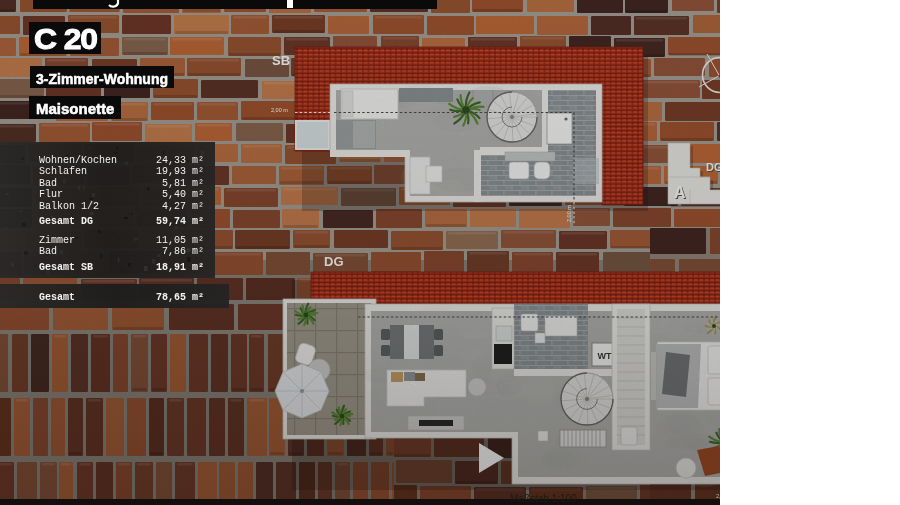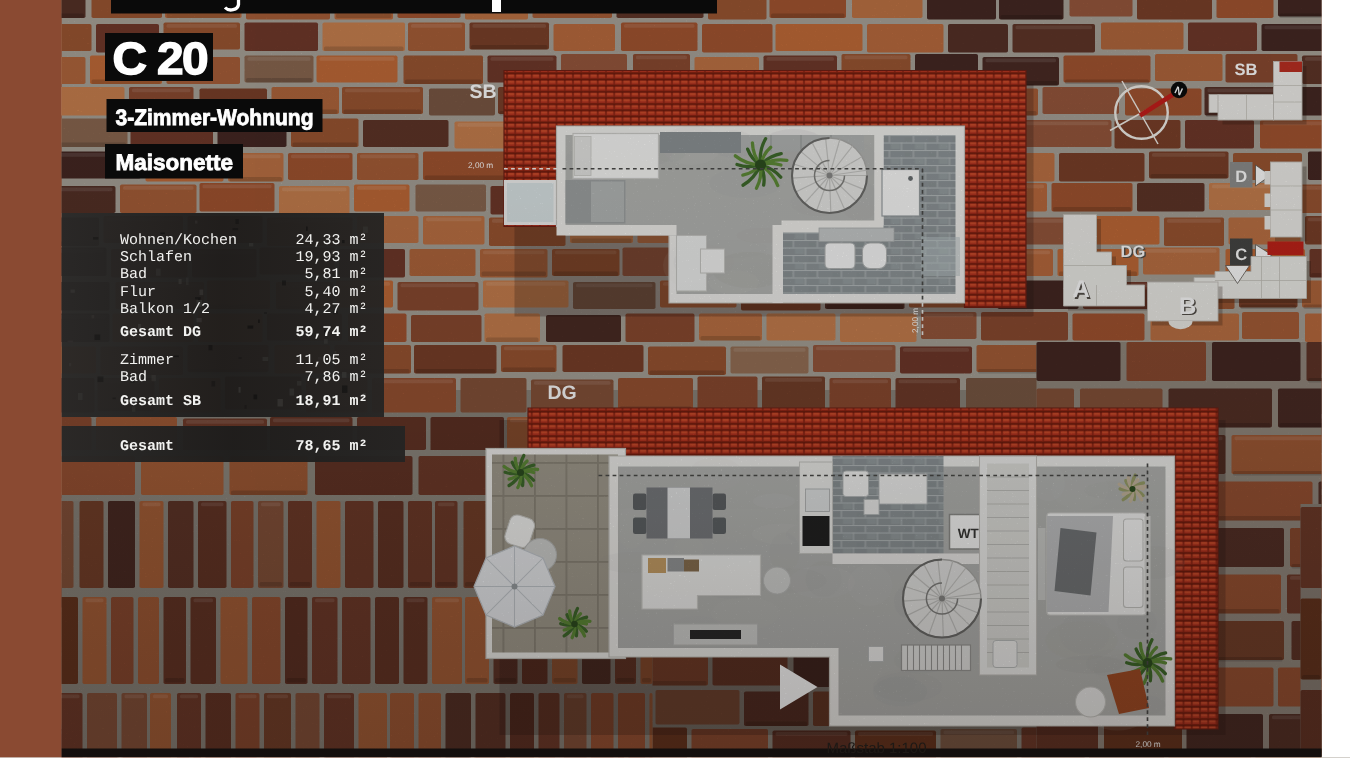--- a/index.html
+++ b/index.html
@@ -1,16 +1,16 @@
 <!DOCTYPE html>
 <html><head>
 <meta charset="utf-8">
 <style>
   html,body { margin:0; padding:0; }
-  .stage { width:840px; height:505px; position:relative; overflow:hidden; background:#8a4a32;padding-left:41px; }
+  .stage { width:720px; height:505px; position:relative; overflow:hidden; background:#8a4a32; }
   text { font-family:"Liberation Sans", sans-serif; }
   .mono { font-family:"Liberation Mono", monospace; font-size:10px; fill:#f2f2f0; }
   .hdr { font-weight:bold; fill:#ffffff; }
   .tiny { font-size:5.5px; fill:#ffffff; font-family:"Liberation Sans",sans-serif; }
 </style>
 </head>
 <body>
 <div class="stage">
 <svg width="900" height="505" viewBox="0 0 900 505">
 <defs>

